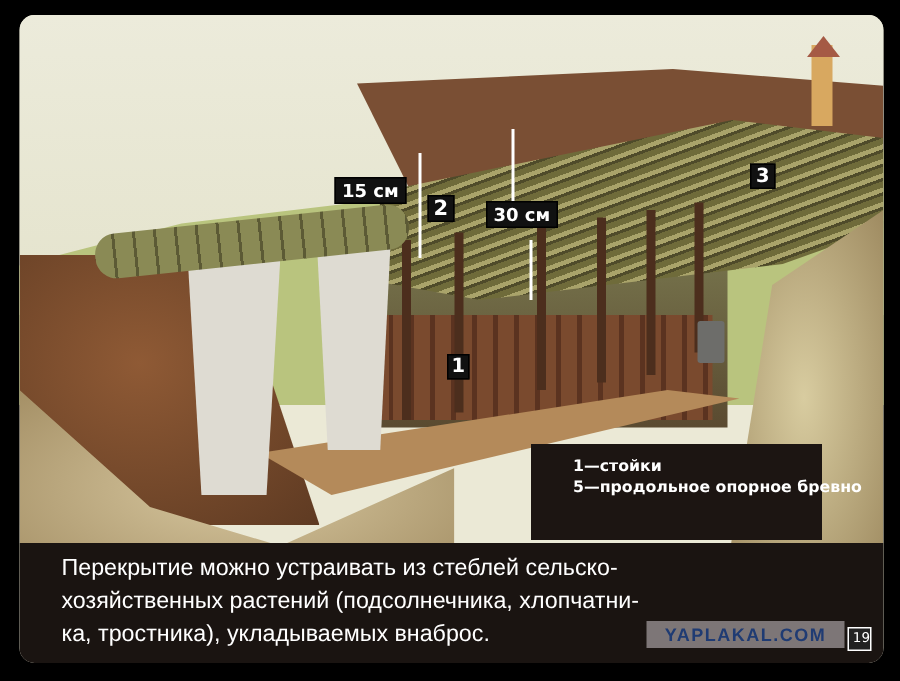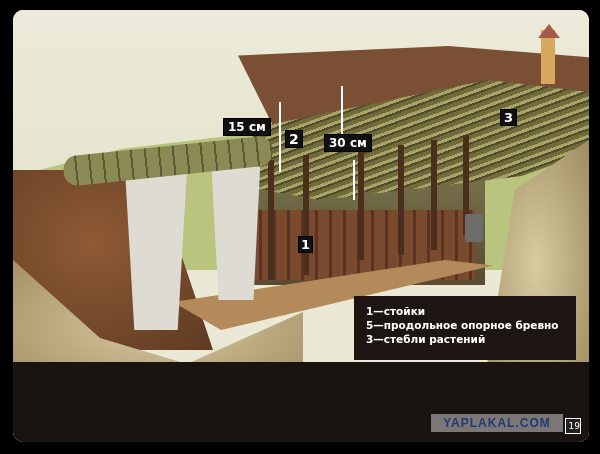--- a/index.html
+++ b/index.html
@@ -26,21 +26,21 @@
   .chimcap{left:525px;top:14px;width:22px;height:14px;background:#a55a45;clip-path:polygon(50% 0,100% 100%,0 100%);}
   .bucket{left:452px;top:204px;width:18px;height:28px;background:#6d6d6a;border-radius:2px;}
   
   .tag{background:#111;color:#fff;font-weight:bold;font-family:"DejaVu Sans",sans-serif;border:1px solid #000;}
   .t15{left:210px;top:108px;font-size:12px;padding:1px 4px;}
   .t30{left:295px;top:124px;font-size:12px;padding:1px 4px;margin-left:16px;}
   .n2{left:272px;top:120px;font-size:14px;padding:0 3px;}
   .n3{left:487px;top:99px;font-size:13px;padding:0 3px;}
   .n1{left:285px;top:226px;font-size:13px;padding:0 2px;}
   .arrow{background:#fff;width:2px;}
-  .legend{left:341px;top:286px;width:222px;height:64px;background:#1c1512;color:#fff;font-weight:bold;font-size:10.5px;line-height:14px;padding:8px 0 0 12px;box-sizing:border-box;}
+  .legend{left:341px;top:286px;width:194px;height:64px;background:#1c1512;color:#fff;font-weight:bold;font-size:10.5px;line-height:14px;padding:8px 0 0 28px;box-sizing:border-box;}
   .legend div{white-space:nowrap;}
   .caption{left:0;top:352px;width:576px;height:80px;background:#1a1411;}
   .captext{left:28px;top:358px;width:530px;color:#fff;font-size:15.5px;line-height:22px;font-family:"Liberation Sans",sans-serif;}
   .watermark{left:418px;top:404px;width:132px;height:18px;background:#7d7677;color:#1f3b73;font-weight:bold;font-size:12px;line-height:18px;text-align:center;letter-spacing:1px;font-family:"Liberation Sans",sans-serif;}
   .pagebox{left:552px;top:408px;width:14px;height:14px;border:1px solid #fff;color:#fff;font-size:9px;line-height:14px;text-align:right;background:#222;}
 </style>
 </head>
 <body>
 
 <div class="frame">
@@ -73,19 +73,23 @@
 
   <div class="abs tag t15">15 см</div>
   <div class="abs tag t30">30 см</div>
   <div class="abs tag n2">2</div>
   <div class="abs tag n3">3</div>
   <div class="abs tag n1">1</div>
 
   <div class="abs legend">
     <div>1—стойки</div>
     <div>5—продольное опорное бревно</div>
-    <div>3—стебли растений</div>
   </div>
 
   <div class="abs caption"></div>
+  <div class="abs captext">
+    <div>Перекрытие можно устраивать из стеблей сельско-</div>
+    <div>хозяйственных растений (подсолнечника, хлопчатни-</div>
+    <div>ка, тростника), укладываемых внаброс.</div>
+  </div>
   <div class="abs watermark">YAPLAKAL.COM</div>
   <div class="abs pagebox">19</div>
 </div>
 
 </body></html>

